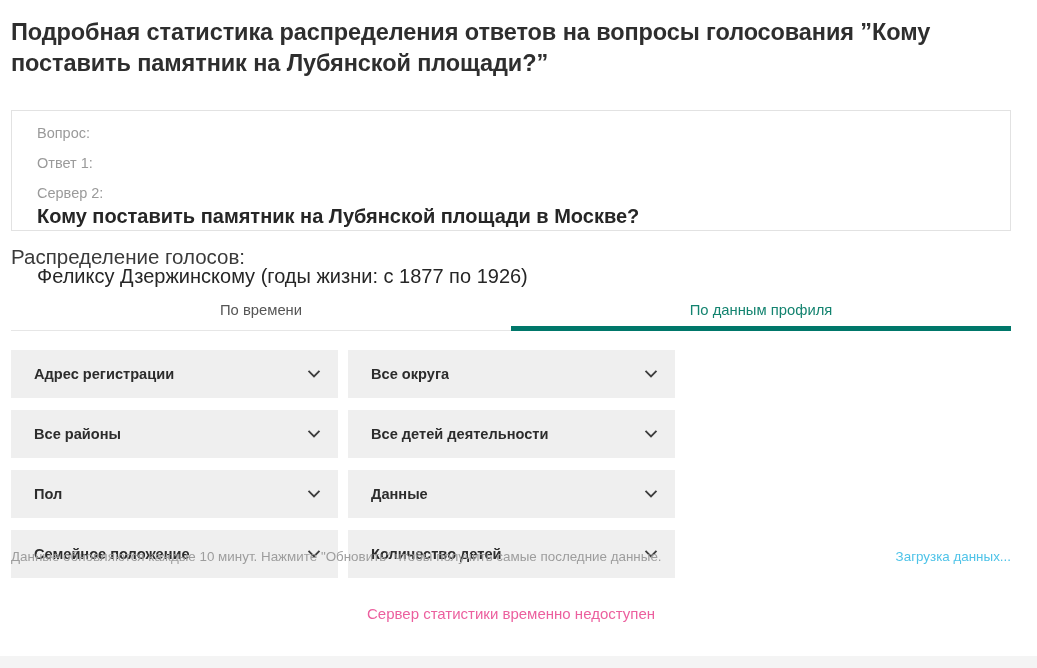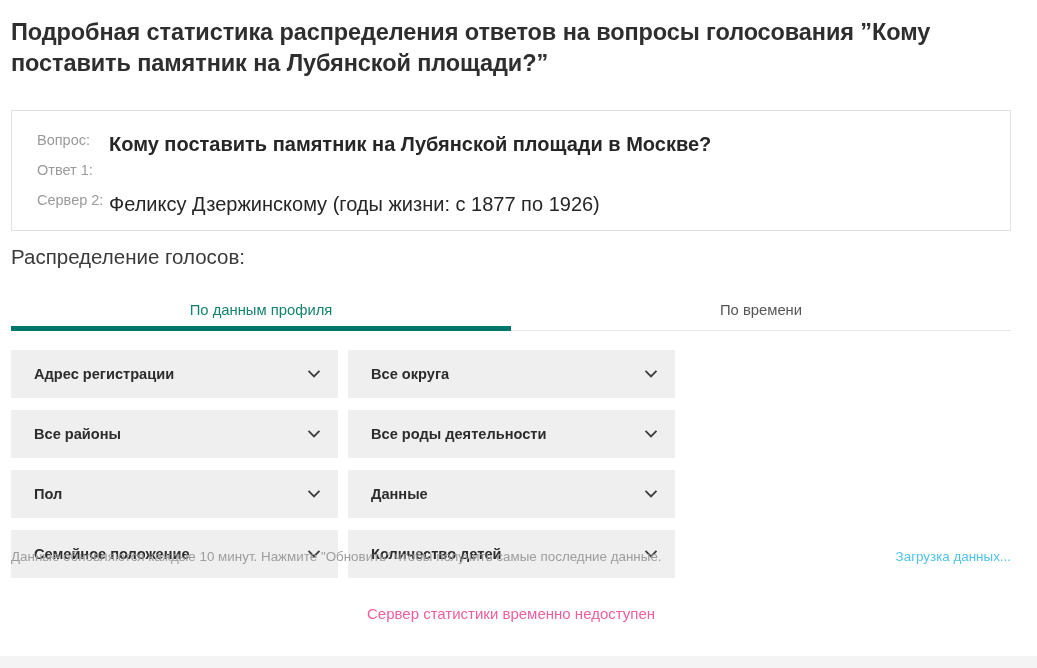--- a/index.html
+++ b/index.html
@@ -45,23 +45,24 @@
     left: 11px;
     top: 110px;
     width: 1000px;
     box-sizing: border-box;
     border: 1px solid #e2e2e2;
     background: #ffffff;
     padding: 14px 0 15px 0;
   }
   .qrow {
     display: flex;
-    align-items: center;
+    align-items: flex-start;
     padding: 0 0 0 25px;
     height: 30px;
+    flex-direction: column;
   }
   .qlabel {
     width: 72px;
     flex: 0 0 72px;
     font-size: 14.5px;
     color: #9a9a9a;
     font-weight: normal;
   }
   .qvalue {
     font-size: 20px;
@@ -208,22 +209,22 @@
     </div>
     <div class="qrow">
       <span class="qlabel">Сервер 2:</span>
       <span class="qvalue">Феликсу Дзержинскому (годы жизни: с 1877 по 1926)</span>
     </div>
   </div>
 
   <h2 class="section-heading">Распределение голосов:</h2>
 
   <div class="tabbar">
+    <div class="tab">По времени</div>
     <div class="tab active">По данным профиля</div>
-    <div class="tab">По времени</div>
   </div>
 
   <div class="filters">
 
     <div class="dropdown">
       <span class="dropdown-label">Адрес регистрации</span>
       <span class="chev">
         <svg width="16" height="16" viewBox="0 0 16 16" aria-hidden="true">
             <path d="M3.2 5.6 L8 10.4 L12.8 5.6" fill="none" stroke="#3d3d3d" stroke-width="1.9" stroke-linecap="square"></path>
           </svg>
@@ -242,21 +243,21 @@
     <div class="dropdown">
       <span class="dropdown-label">Все районы</span>
       <span class="chev">
         <svg width="16" height="16" viewBox="0 0 16 16" aria-hidden="true">
             <path d="M3.2 5.6 L8 10.4 L12.8 5.6" fill="none" stroke="#3d3d3d" stroke-width="1.9" stroke-linecap="square"></path>
           </svg>
       </span>
     </div>
 
     <div class="dropdown">
-      <span class="dropdown-label">Все роды деятельности</span>
+      <span class="dropdown-label">Все детей деятельности</span>
       <span class="chev">
         <svg width="16" height="16" viewBox="0 0 16 16" aria-hidden="true">
             <path d="M3.2 5.6 L8 10.4 L12.8 5.6" fill="none" stroke="#3d3d3d" stroke-width="1.9" stroke-linecap="square"></path>
           </svg>
       </span>
     </div>
 
     <div class="dropdown">
       <span class="dropdown-label">Пол</span>
       <span class="chev">

